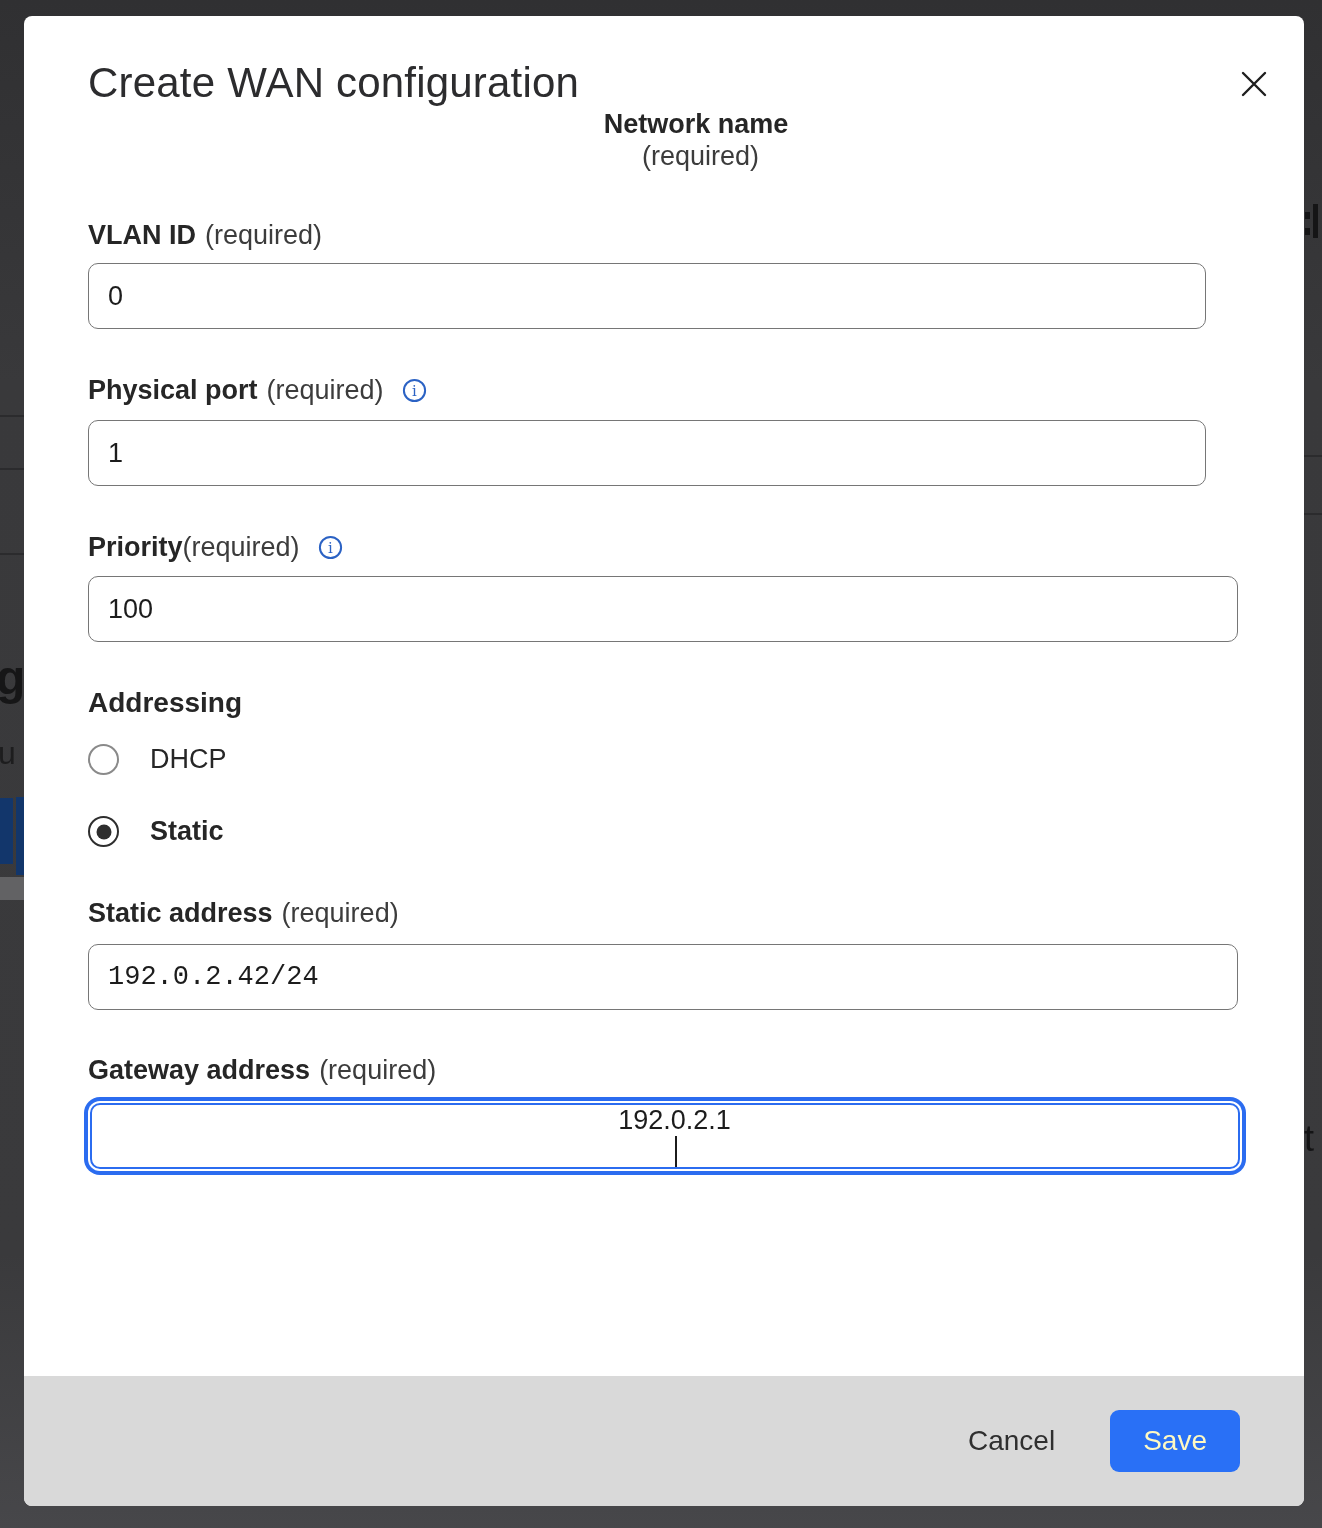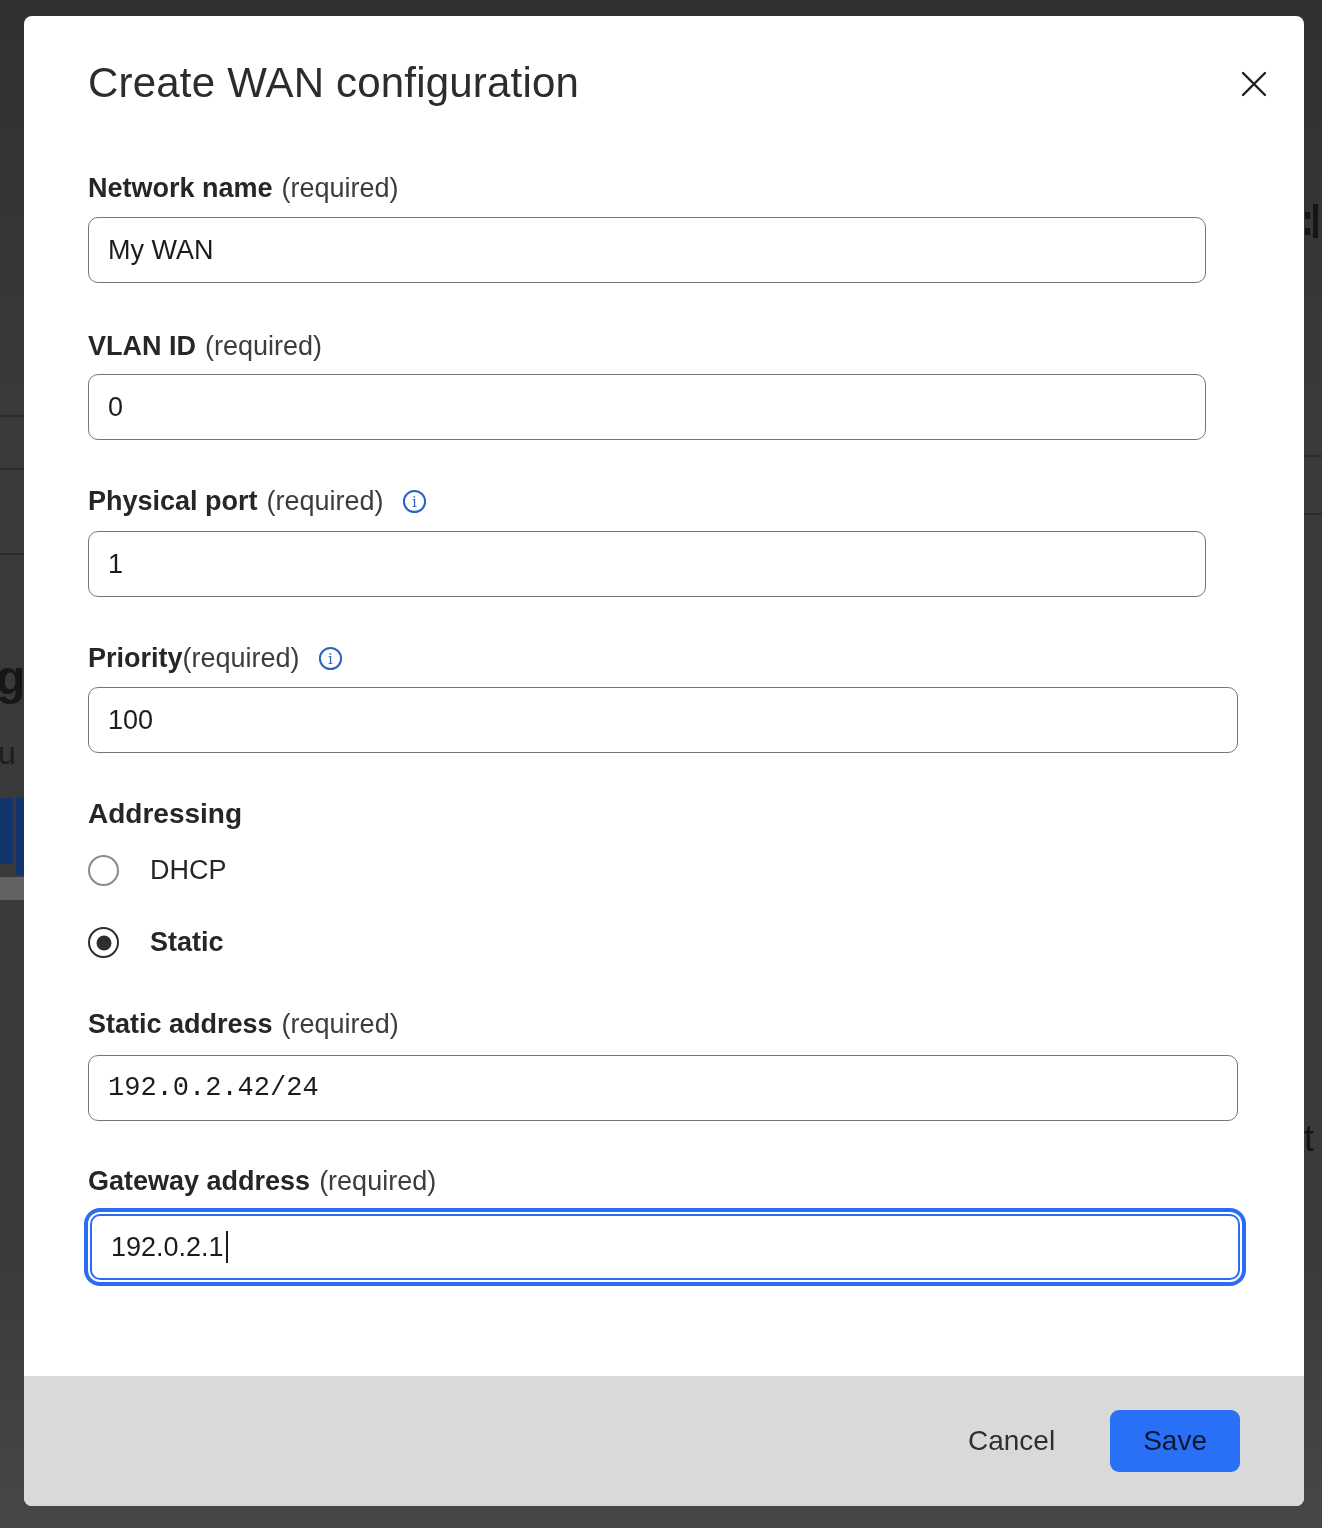--- a/index.html
+++ b/index.html
@@ -28,45 +28,45 @@
   .req{font-weight:400;color:#3c3c3c;margin-left:9px;}
   .req.tight{margin-left:0;}
   .info-icon{margin-left:18px;display:inline-flex;}
 
   .tinput{display:block;box-sizing:border-box;height:66px;border:1.5px solid #767676;border-radius:10px;
     background:#fff;font-family:"Liberation Sans",sans-serif;font-size:27px;color:#1c1c1c;
     padding:0 0 0 19px;outline:none;}
   .w-short{width:1118px;}
   .w-long{width:1150px;}
 
-  .m-title-gap{margin-top:64px;}
+  .m-title-gap{flex-direction:column;}
   .gap-lbl-inp{margin-top:13px;}
   .gap-sec{margin-top:45px;text-align:center;}
 
   .addr-heading{margin-top:44px;font-size:28px;font-weight:700;color:#262626;line-height:34px;}
   .radio-row{display:flex;align-items:center;margin-top:24px;}
   .radio-row + .radio-row{margin-top:41px;}
   .radio{box-sizing:border-box;width:31px;height:31px;border-radius:50%;border:2px solid #8a8a8a;
     background:#fff;position:relative;flex:0 0 auto;cursor:pointer;}
   .radio.selected{border-color:#2e2e2e;}
   .radio.selected::after{content:"";position:absolute;left:50%;top:50%;width:15px;height:15px;
     transform:translate(-50%,-50%);border-radius:50%;background:#2e2e2e;}
   .radio-label{margin-left:31px;font-size:27px;color:#262626;}
   .radio-label.bold{font-weight:700;}
 
   .fake-input{display:flex;align-items:center;box-sizing:border-box;height:66px;border-radius:10px;
     background:#fff;font-size:27px;color:#1c1c1c;padding-left:19px;}
-  .focused{border:2px solid #2b6cf0;box-shadow:0 0 0 2px #ffffff, 0 0 0 6px #2b6cf0;margin-top:17px;margin-left:2px;}
+  .focused{border:2px solid #2b6cf0;box-shadow:0 0 0 2px #ffffff, 0 0 0 6px #2b6cf0;margin-top:17px;margin-left:2px;flex-direction:column;}
   .caret{display:inline-block;width:2px;height:32px;background:#1c1c1c;margin-left:2px;}
 
   .modal-footer{height:130px;background:#d9d9d9;display:flex;align-items:center;
     justify-content:flex-end;padding-right:64px;gap:49px;flex:0 0 auto;}
   .cancel-btn{background:none;border:none;font-family:"Liberation Sans",sans-serif;
     font-size:28px;color:#2f2f2f;cursor:pointer;padding:10px 6px;}
-  .save-btn{background:#2970f6;border:none;border-radius:9px;color:#0f172a;
+  .save-btn{background:#2970f6;border:none;border-radius:9px;color:#fef9c3;
     font-family:"Liberation Sans",sans-serif;font-size:28px;padding:15px 33px;cursor:pointer;}
 </style>
 </head>
 <body>
 
 <div class="overlay">
 
   <div class="left-clip">
     <div class="bg-line" style="left:0;top:415px;width:24px;"></div>
     <div class="bg-line" style="left:0;top:468px;width:24px;"></div>
@@ -95,21 +95,20 @@
           </svg>
       </span>
     </button>
 
     <h1 class="title">Create WAN configuration</h1>
 
     <div class="field-label m-title-gap">
       <span class="lbl">Network name</span>
       <span class="req">(required)</span>
     </div>
-    <input class="tinput w-short gap-lbl-inp" type="text" readonly="" value="My WAN" style="">
 
     <div class="field-label gap-sec" style="margin-top:47px;">
       <span class="lbl">VLAN ID</span>
       <span class="req">(required)</span>
     </div>
     <input class="tinput w-short gap-lbl-inp" style="margin-top: 12px;" type="text" readonly="" value="0">
 
     <div class="field-label gap-sec">
       <span class="lbl">Physical port</span>
       <span class="req">(required)</span>

